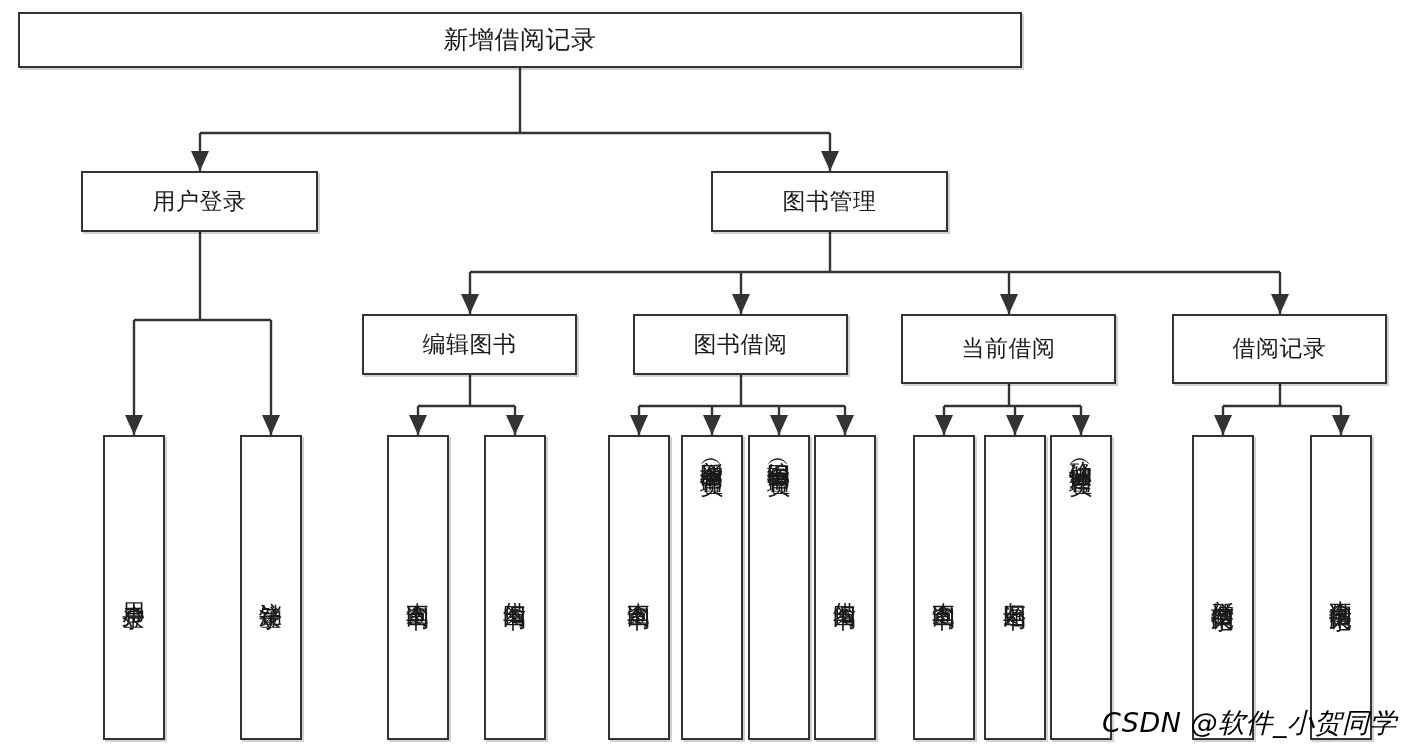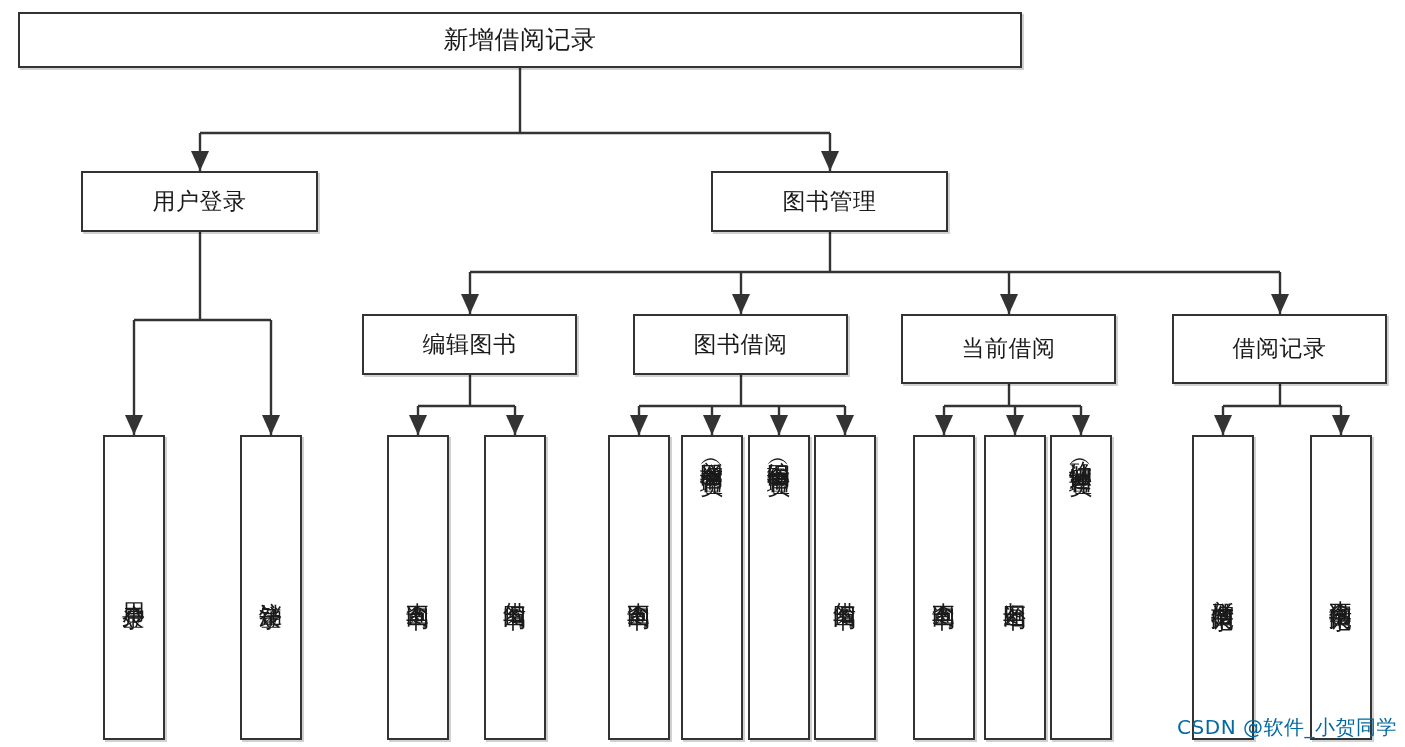--- a/index.html
+++ b/index.html
@@ -83,25 +83,26 @@
     fill: none;
   }
   #connector-layer polygon.arrowhead {
     fill: #333333;
   }
   
   #watermark {
     position: absolute;
     right: 8px;
     bottom: 6px;
-    font-size: 20px;
-    color: #0369a1;
+    font-size: 27px;
+    color: #000000;
     white-space: nowrap;
     letter-spacing: 0.5px;
     font-family: "DejaVu Sans", "Liberation Sans", sans-serif;
+    font-style: italic;
   }
 </style>
 </head>
 <body>
 
 <div id="diagram-root">
 
   <svg id="connector-layer" viewBox="0 0 1405 747" width="1405" height="747" aria-hidden="true">
       <line x1="520" y1="68" x2="520" y2="133"></line>
       <line x1="200" y1="133" x2="830" y2="133"></line>

